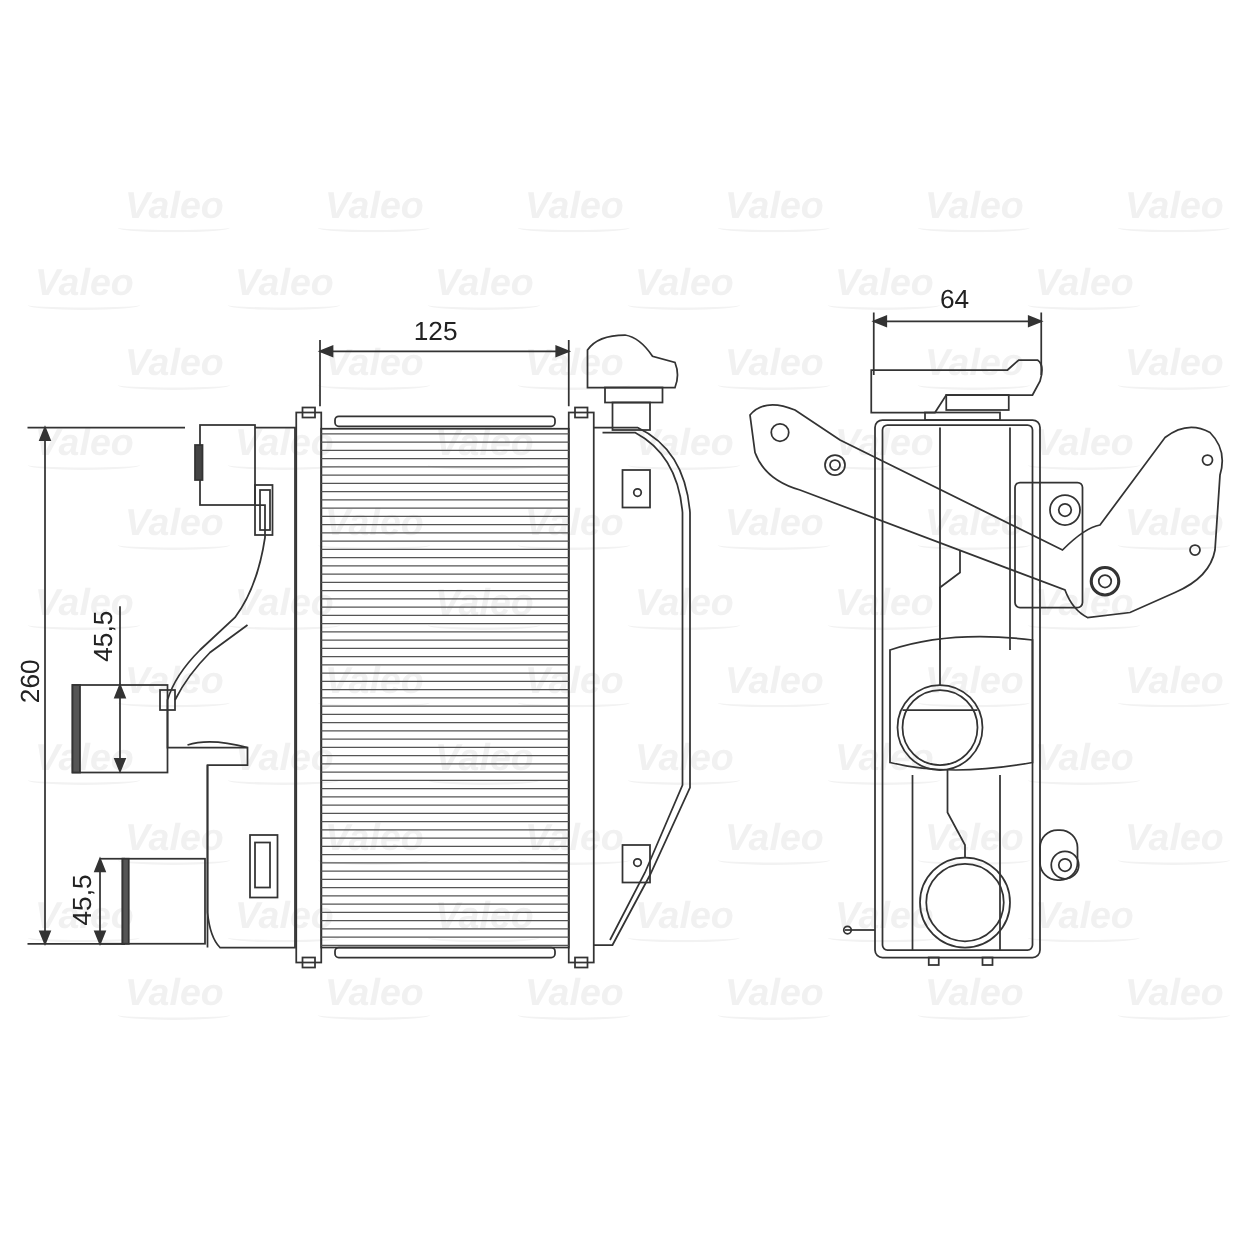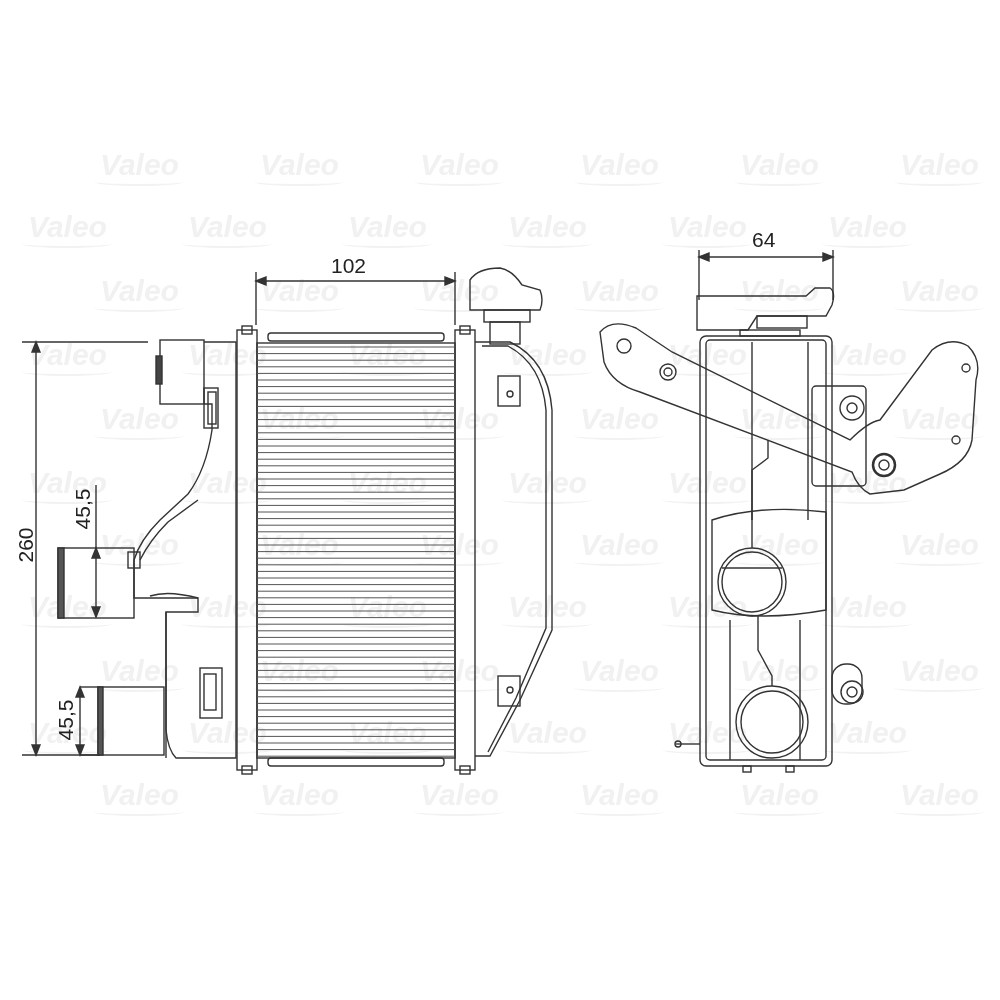--- a/index.html
+++ b/index.html
@@ -269,17 +269,17 @@
     <circle cx="884" cy="465" r="5"></circle>
     <rect x="812" y="386" width="54" height="100" rx="4"></rect>
     <circle cx="852" cy="408" r="12"></circle>
     <circle cx="852" cy="408" r="5"></circle>
     <rect x="832" y="664" width="30" height="40" rx="14"></rect>
     <circle cx="852" cy="692" r="11"></circle>
     <circle cx="852" cy="692" r="5"></circle>
   </g>
 </svg>
 
-<div class="dim" style="left:331px;top:254px;">102</div>
+<div class="dim" style="left:331px;top:254px;">125</div>
 <div class="dim rot" style="left:8px;top:533px;">260</div>
 <div class="dim rot" style="left:63px;top:497px;">45,5</div>
 <div class="dim rot" style="left:46px;top:708px;">45,5</div>
 <div class="dim" style="left:752px;top:228px;">64</div>
 
 </body></html>

